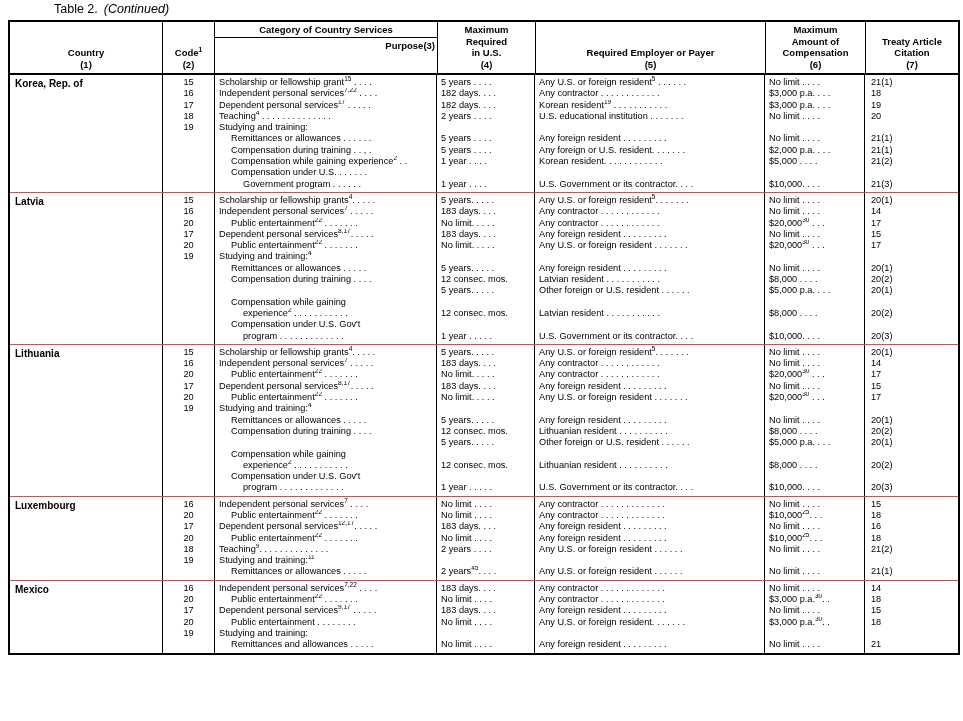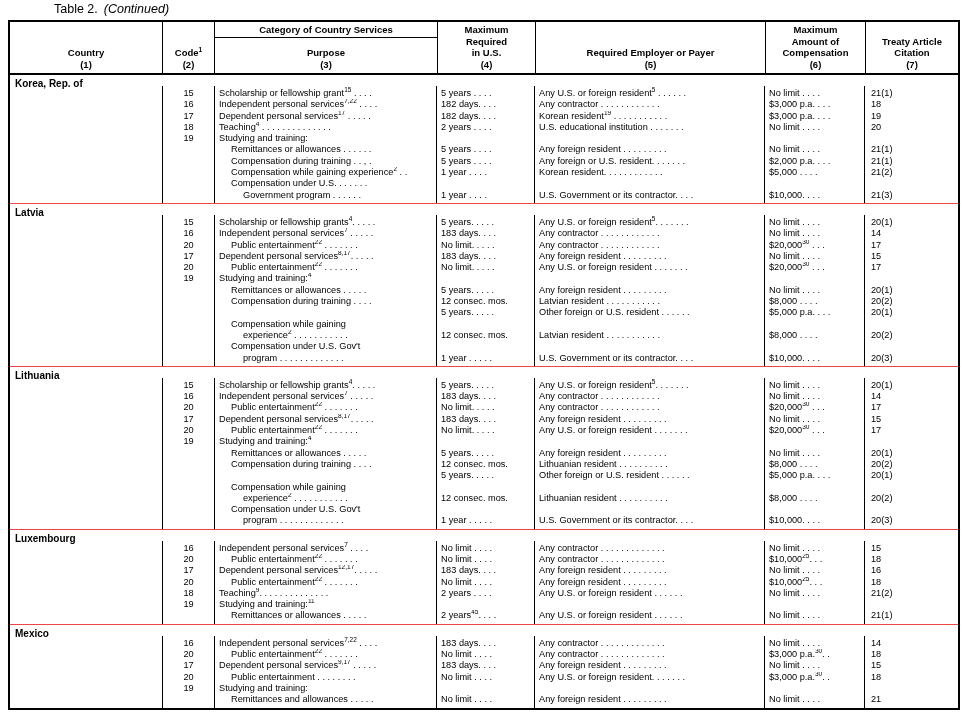--- a/index.html
+++ b/index.html
@@ -11,33 +11,33 @@
   .tbl{position:absolute;left:8px;top:20px;width:948px;border:2px solid #000;}
   
   .thead{display:flex;border-bottom:2px solid #000;font-size:9.5px;font-weight:bold;
          text-align:center;min-height:50px;}
   .thead .hc{display:flex;flex-direction:column;justify-content:flex-end;
              padding:2px 2px 3px 2px;box-sizing:border-box;}
   .h-country{width:152px;}
   .h-code{width:52px;border-left:1px solid #000;}
   .h-purpose{width:222px;border-left:1px solid #000;display:flex;flex-direction:column;padding:0;}
   .h-cat{border-bottom:1px solid #000;padding:2px 2px;}
-  .h-purp{flex:1;display:flex;flex-direction:column;justify-content:flex-end;padding:2px 2px 3px 2px;}
+  .h-purp{flex:1;display:flex;justify-content:flex-end;padding:2px 2px 3px 2px;}
   .h-presence{width:98px;border-left:1px solid #000;justify-content:flex-start !important;}
   .h-payer{width:230px;border-left:1px solid #000;justify-content:flex-end;}
   .h-comp{width:100px;border-left:1px solid #000;justify-content:center !important;}
   .h-cite{width:94px;border-left:1px solid #000;justify-content:space-between;flex:1;}
   .hl{line-height:11.5px;}
   sup{font-size:6.5px;line-height:0;vertical-align:super;}
   
   .sect{display:flex;border-top:1px solid #ef4444;}
   .sect:first-of-type{border-top:none;}
   .c-country{width:152px;box-sizing:border-box;font-weight:bold;font-size:10px;
              padding:3px 0 0 5px;}
-  .c-lines{flex:1;margin-top:11px;}
+  .c-lines{flex:1;}
   .line{display:flex;font-size:9.2px;line-height:11.3px;}
   .line:first-child .cell{padding-top:2px;}
   .sect .line:last-child .cell{padding-bottom:2px;}
   .cell{box-sizing:border-box;white-space:nowrap;overflow:hidden;}
   .c-code{width:52px;border-left:1px solid #000;text-align:center;}
   .c-purpose{width:222px;border-left:1px solid #000;padding-left:4px;}
   .c-purpose.ind1{padding-left:16px;}
   .c-purpose.ind2{padding-left:28px;}
   .c-presence{width:98px;border-left:1px solid #000;padding-left:4px;}
   .c-payer{width:230px;border-left:1px solid #000;padding-left:4px;}

